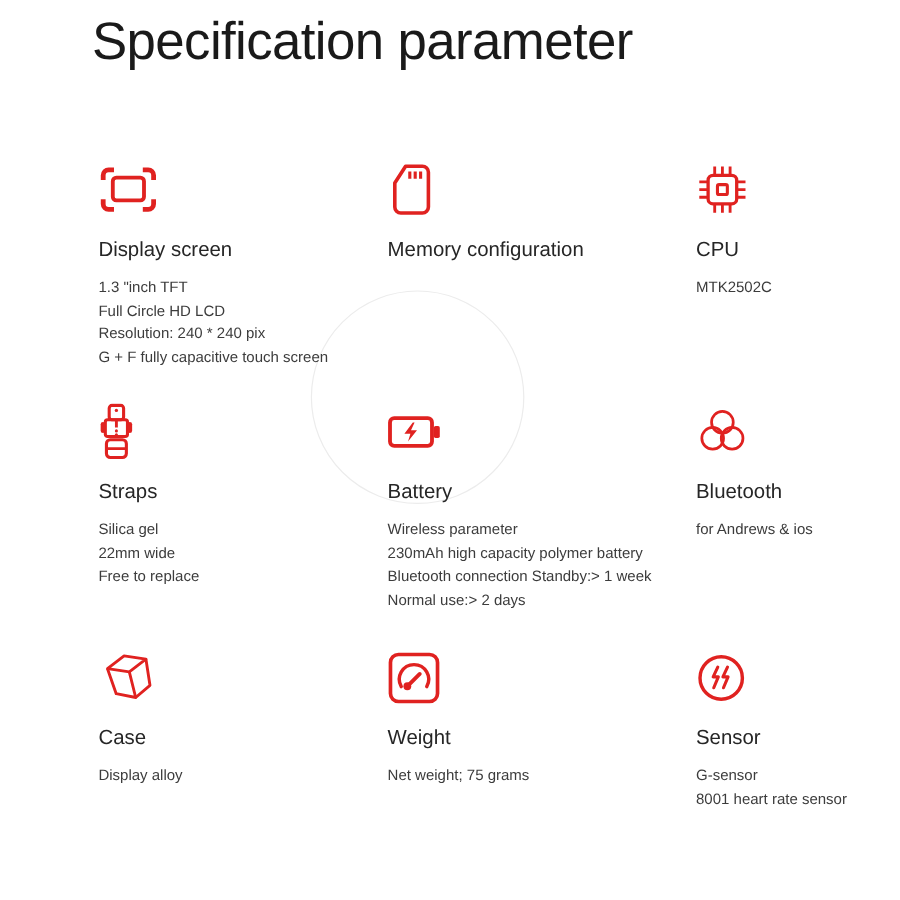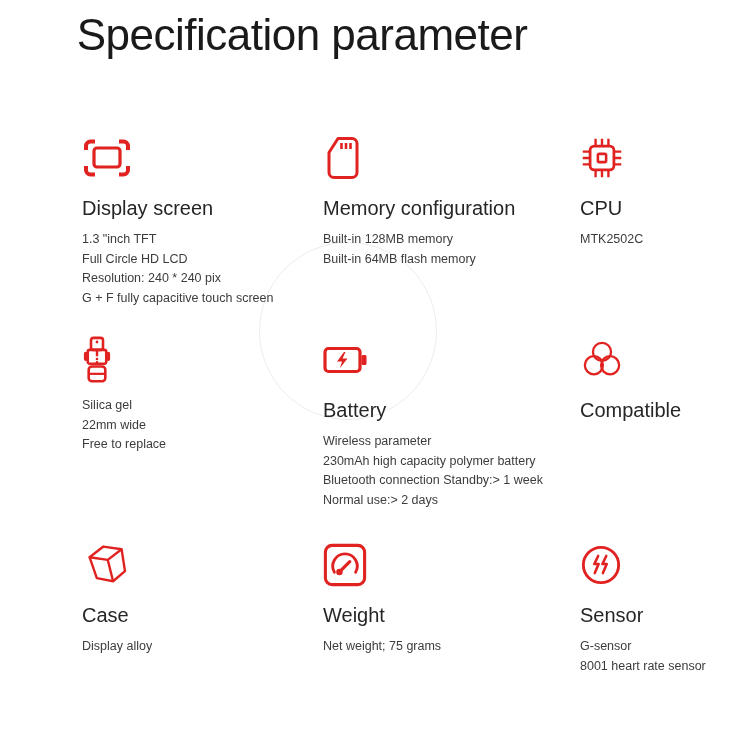--- a/index.html
+++ b/index.html
@@ -25,21 +25,21 @@
     grid-template-rows:202px 205px auto;
   }
   .cell { position:relative; }
   .iconbox {
     height:50px; display:flex; align-items:center;
     color:var(--accent,#e02220);
   }
   .iconbox svg { display:block; }
   .cell h2 {
     margin:14px 0 0 0;
-    font-size:20px; line-height:22px; font-weight:500;
+    font-size:17px; line-height:22px; font-weight:500;
     color:var(--heading,#222);
   }
   .lines { margin-top:11px; }
   .lines div {
     font-size:12.5px; line-height:19.5px;
     color:var(--body,#3c3c3c);
     white-space:nowrap;
   }
   .tilt { transform:rotate(-14deg); }
 </style>
@@ -76,24 +76,20 @@
     <section class="cell">
       <div class="iconbox">
         <svg width="40" height="46" viewBox="0 0 40 46" fill="none">
           <path d="M15 3.5 H29 A5 5 0 0 1 34 8.5 V37.5 A5 5 0 0 1 29 42.5 H11 A5 5 0 0 1 6 37.5 V17.5 Z" stroke="currentColor" stroke-width="3" stroke-linejoin="round"></path>
           <path d="M18.5 8 V14" stroke="currentColor" stroke-width="2.6"></path>
           <path d="M23 8 V14" stroke="currentColor" stroke-width="2.6"></path>
           <path d="M27.5 8 V14" stroke="currentColor" stroke-width="2.6"></path>
         </svg>
       </div>
       <h2>Memory configuration</h2>
-      <div class="lines">
-        <div>Built-in 128MB memory</div>
-        <div>Built-in 64MB flash memory</div>
-      </div>
     </section>
 
     <section class="cell">
       <div class="iconbox">
         <svg width="44" height="46" viewBox="0 0 48 48" fill="none">
           <rect x="11" y="11" width="26" height="26" rx="4.5" stroke="currentColor" stroke-width="3"></rect>
           <rect x="19.5" y="19.5" width="9" height="9" rx="1.5" stroke="currentColor" stroke-width="2.8"></rect>
           <path d="M17 3 V11 M24 3 V11 M31 3 V11" stroke="currentColor" stroke-width="2.6"></path>
           <path d="M17 37 V45 M24 37 V45 M31 37 V45" stroke="currentColor" stroke-width="2.6"></path>
           <path d="M3 17 H11 M3 24 H11 M3 31 H11" stroke="currentColor" stroke-width="2.6"></path>
@@ -114,20 +110,21 @@
           <rect x="6" y="15" width="20" height="15" rx="2" stroke="currentColor" stroke-width="2.8"></rect>
           <rect x="1.8" y="17" width="4.2" height="10" rx="2.1" fill="currentColor"></rect>
           <rect x="26" y="17" width="4.2" height="10" rx="2.1" fill="currentColor"></rect>
           <path d="M16 15 V22" stroke="currentColor" stroke-width="2.6"></path>
           <circle cx="16" cy="25" r="1.4" fill="currentColor"></circle>
           <circle cx="16" cy="28.5" r="1.4" fill="currentColor"></circle>
           <rect x="7" y="33" width="18" height="16" rx="3.5" stroke="currentColor" stroke-width="2.8"></rect>
           <path d="M7 41 H25" stroke="currentColor" stroke-width="2.4"></path>
         </svg>
       </div>
+      <h2>Straps</h2>
       <div class="lines">
         <div>Silica gel</div>
         <div>22mm wide</div>
         <div>Free to replace</div>
       </div>
     </section>
 
     <section class="cell">
       <div class="iconbox">
         <svg width="46" height="30" viewBox="0 0 46 30" fill="none">
@@ -146,22 +143,23 @@
     </section>
 
     <section class="cell">
       <div class="iconbox">
         <svg width="44" height="40" viewBox="0 0 46 42" fill="none">
           <circle cx="23" cy="12.5" r="9.5" stroke="currentColor" stroke-width="2.4"></circle>
           <circle cx="14.5" cy="26.5" r="9.5" stroke="currentColor" stroke-width="2.4"></circle>
           <circle cx="31.5" cy="26.5" r="9.5" stroke="currentColor" stroke-width="2.4"></circle>
         </svg>
       </div>
-      <h2>Compatible</h2>
-      <div class="lines">
+      <h2>Bluetooth</h2>
+      <div class="lines">
+        <div>for Andrews &amp; ios</div>
       </div>
     </section>
 
     <section class="cell">
       <div class="iconbox">
         <svg class="tilt" width="52" height="52" viewBox="0 0 52 52" fill="none">
           <path d="M26 7 L43 14 L27 21 L10 14 Z" stroke="currentColor" stroke-width="2.4" stroke-linejoin="round"></path>
           <path d="M10 14 L12 36 L27 43 L27 21" stroke="currentColor" stroke-width="2.4" stroke-linejoin="round"></path>
           <path d="M43 14 L41 36 L27 43" stroke="currentColor" stroke-width="2.4" stroke-linejoin="round"></path>
         </svg>

